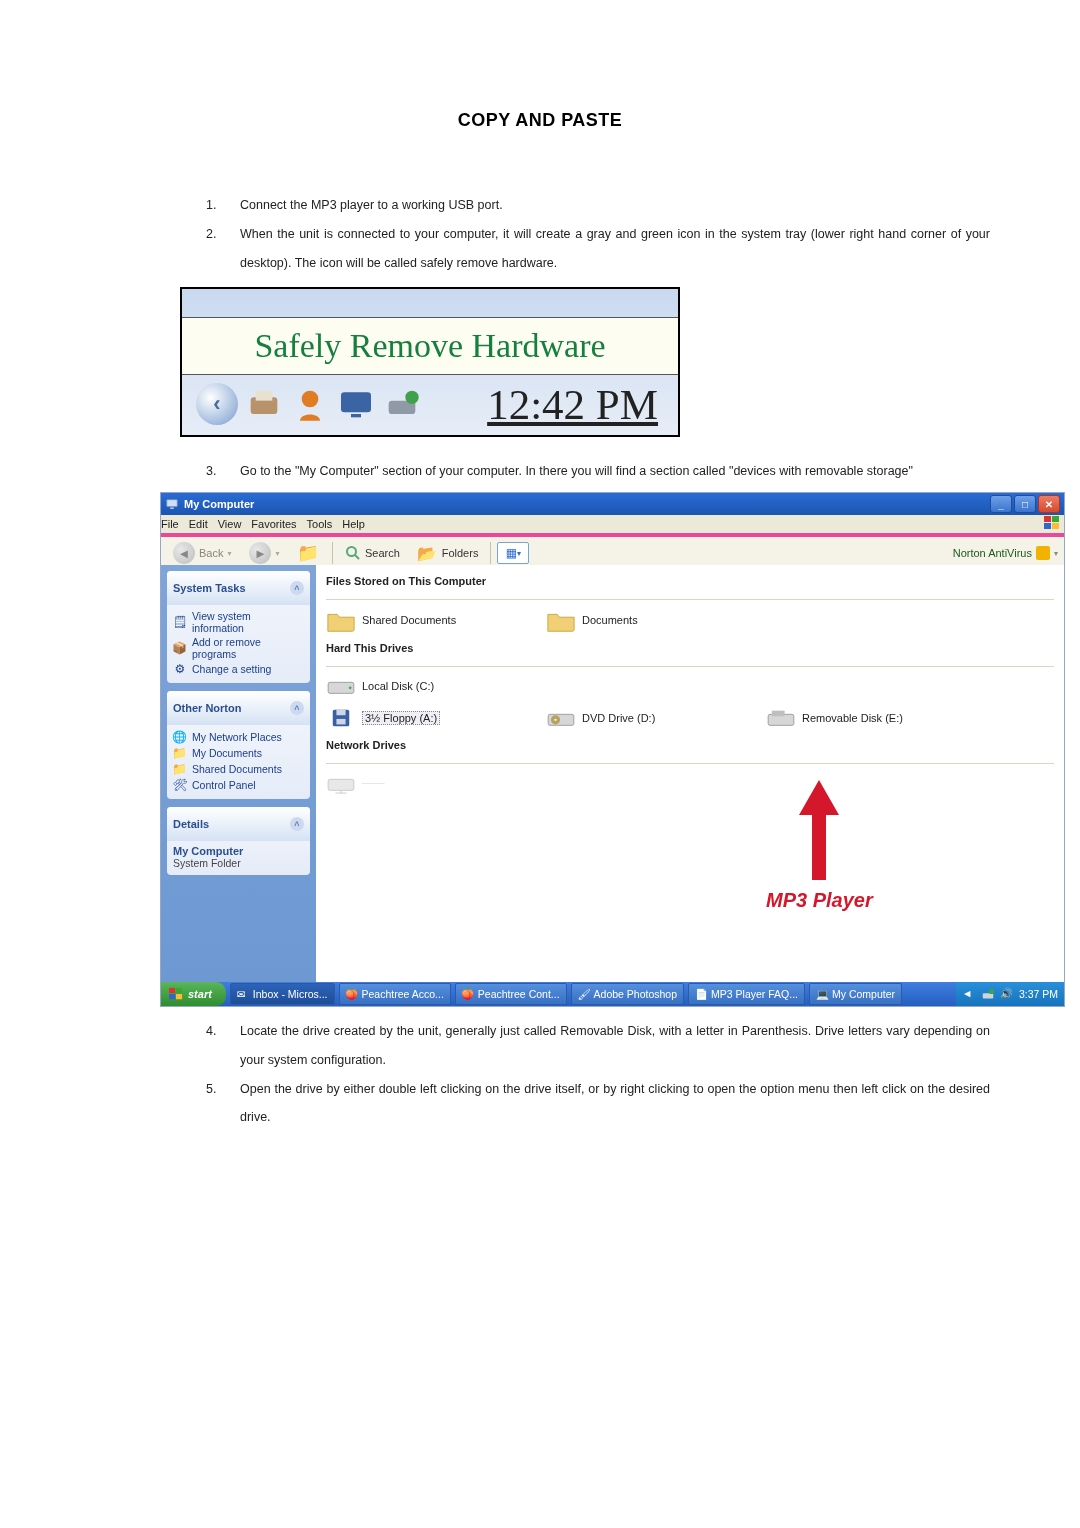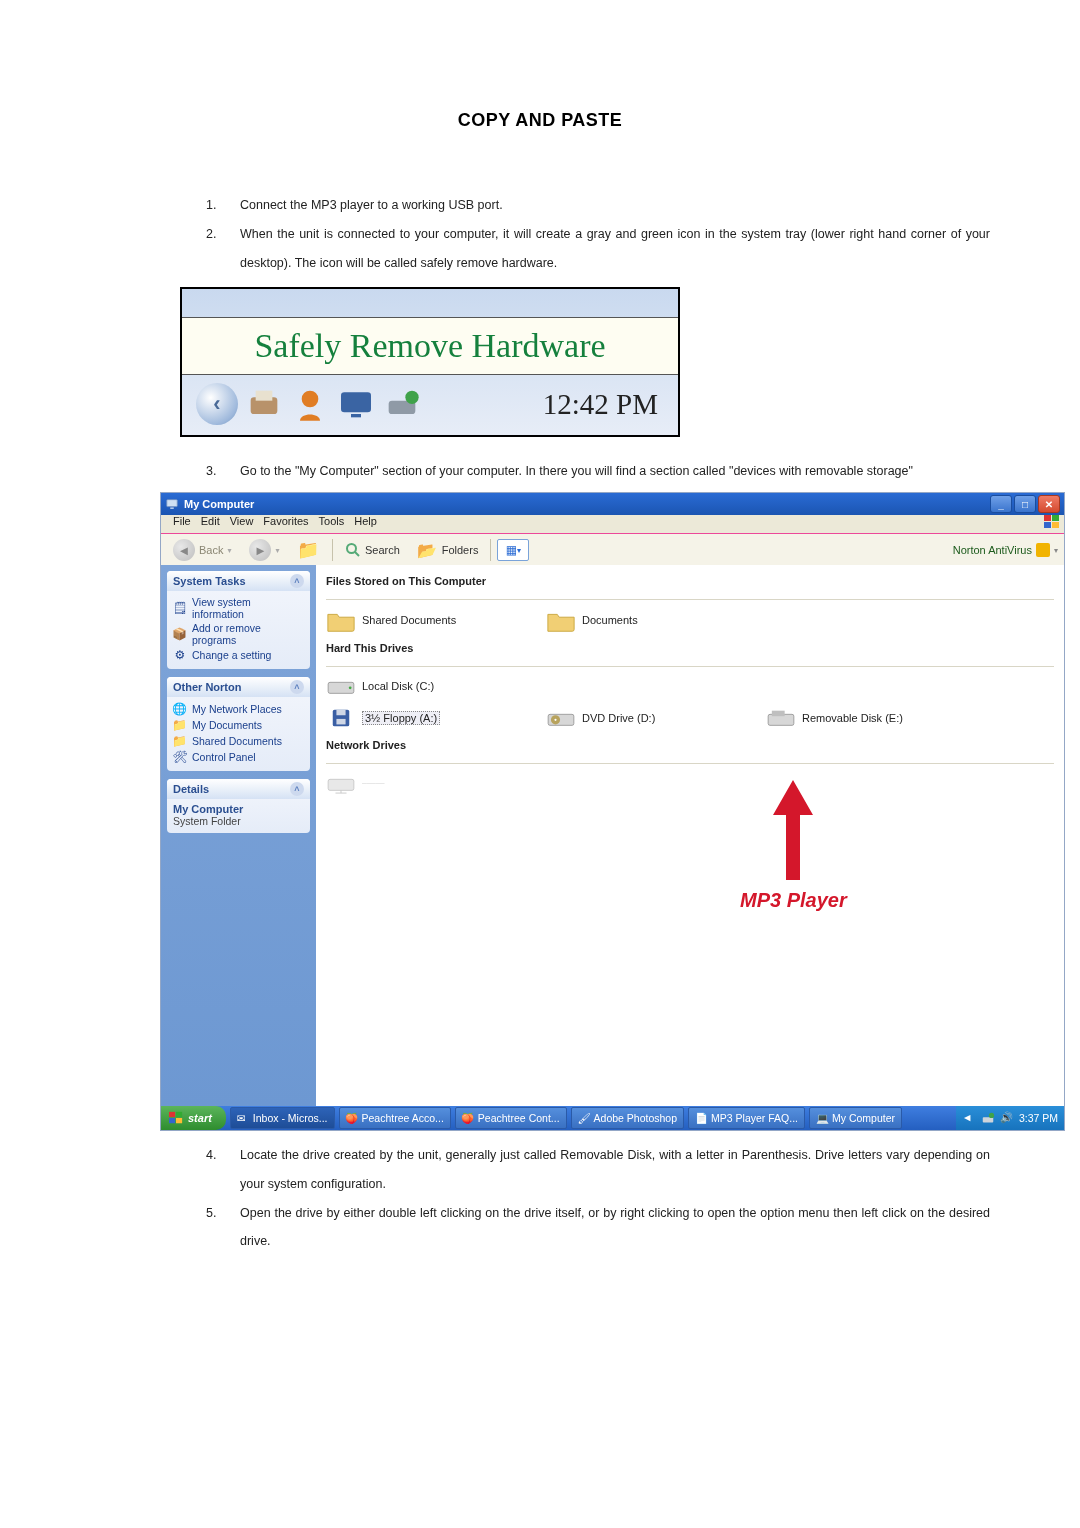--- a/index.html
+++ b/index.html
@@ -77,28 +77,29 @@
     background: radial-gradient(circle at 35% 35%, #ffffff, #9fb9dc 70%, #6c8fbb);
     display:flex; align-items:center; justify-content:center;
     color:#4a6a97; font-size:22px; font-weight:bold;
   }
   .tray-ic { width: 40px; height: 40px; display:inline-block; }
   .tray-ic svg { width:100%; height:100%; }
   .tray-time {
     margin-left: auto;
     margin-right: 20px;
     font-family: "Times New Roman", serif;
-    font-size: 29px;
+    font-size: 43px;
     color: #222;
+    text-decoration: underline;
   }
 
   
   .winshot {
     width: 905px;
-    height: 639px;
+    height: 515px;
     margin: 6px 0 10px 70px;
     border: 1px solid #94a7c6;
     box-sizing: border-box;
     position: relative;
     font-size: 11px;
     color: #222;
     background: #ef4444;
   }
   .win-titlebar {
     height: 22px;
@@ -119,23 +120,23 @@
     background: linear-gradient(#6fa0e8,#3a74cd);
     border: 1px solid #1a4d9e;
     border-radius: 3px;
     display:flex; align-items:center; justify-content:center;
     color:#fff; font-size:10px; font-weight:bold;
   }
   .win-ctrl.close { background: linear-gradient(#ef7b65,#d44a2f); border-color:#a83820; }
   .win-menubar {
     height: 18px;
     background: #ece9d8;
-    border-bottom: 1px solid #ec4899;
-    display:flex; 
-    padding-left: 12px;
+    border-bottom: 4px solid #ec4899;
+    display:flex; align-items:center;
+    padding-left: 0;
     gap: 10px;
     font-size: 11px;
   }
   .win-menubar .flag { margin-left:auto; margin-right:4px; }
   .win-toolbar {
     height: 32px;
     background: #f5f3e8;
     border-bottom: 1px solid #c7c2ac;
     display:flex; align-items:center;
     padding: 0 6px;
@@ -181,21 +182,21 @@
     overflow:hidden;
   }
   .side-panel {
     background: linear-gradient(#f3f6fc,#e5ecf8);
     border-radius: 4px;
     margin-bottom: 8px;
     overflow:hidden;
   }
   .side-panel-hdr {
     background: linear-gradient(#ffffff,#d5e2f4);
-    padding: 3px 6px;
+    padding: 10px 6px;
     font-weight: bold;
     color: #2a4e90;
     font-size: 11px;
     display:flex; align-items:center;
   }
   .side-panel-hdr .chev { margin-left:auto; width:14px;height:14px;border-radius:50%;background:#cdd9ee;color:#5b7fbe;display:flex;align-items:center;justify-content:center;font-size:9px;}
   .side-panel-body { padding: 4px 6px 6px; }
   .side-link { display:flex; align-items:center; gap:5px; color:#1a3f8c; font-size:10.5px; padding:1px 0; }
   .side-link .ico { width:14px; height:14px; display:inline-flex;align-items:center;justify-content:center; font-size:12px;}
   .side-details-sub { font-size:10.5px; color:#444; }
@@ -213,21 +214,21 @@
     padding-bottom: 12px; margin: 4px 0 8px;
   }
   .file-row { display:flex; gap:60px; flex-wrap:wrap; margin-bottom:10px;}
   .file-item { display:flex; align-items:center; gap:6px; min-width:160px;}
   .folder-ico { width:30px;height:24px; }
   .drive-ico { width:30px;height:22px; }
   .item-label { font-size:11px; }
   .item-label.selected { border:1px dotted #888; padding:0 2px; background:#efeff6;}
   .mp3-arrow {
     position:absolute;
-    left: 424px;
+    left: 450px;
     top: 210px;
     text-align:center;
   }
   .mp3-arrow svg { display:block; margin:0 auto; }
   .mp3-label {
     font-family: Arial, sans-serif;
     font-size: 20px;
     font-weight: bold;
     font-style: italic;
     color: #d4172b;

